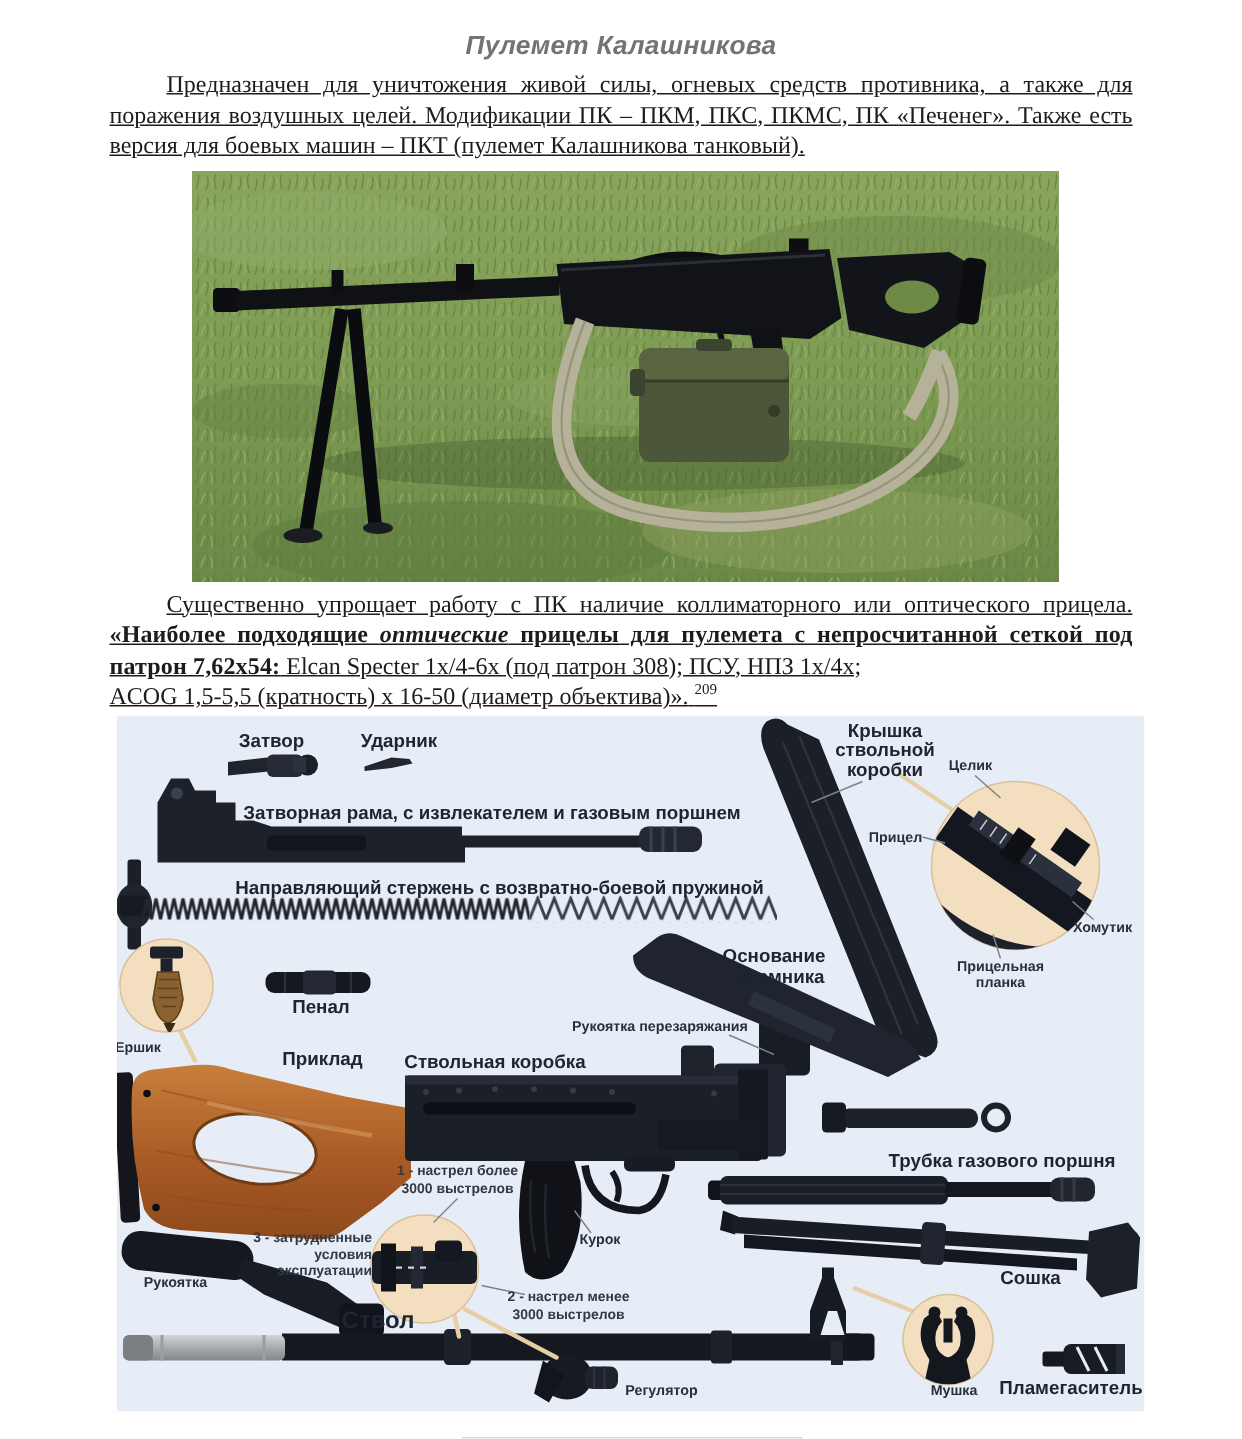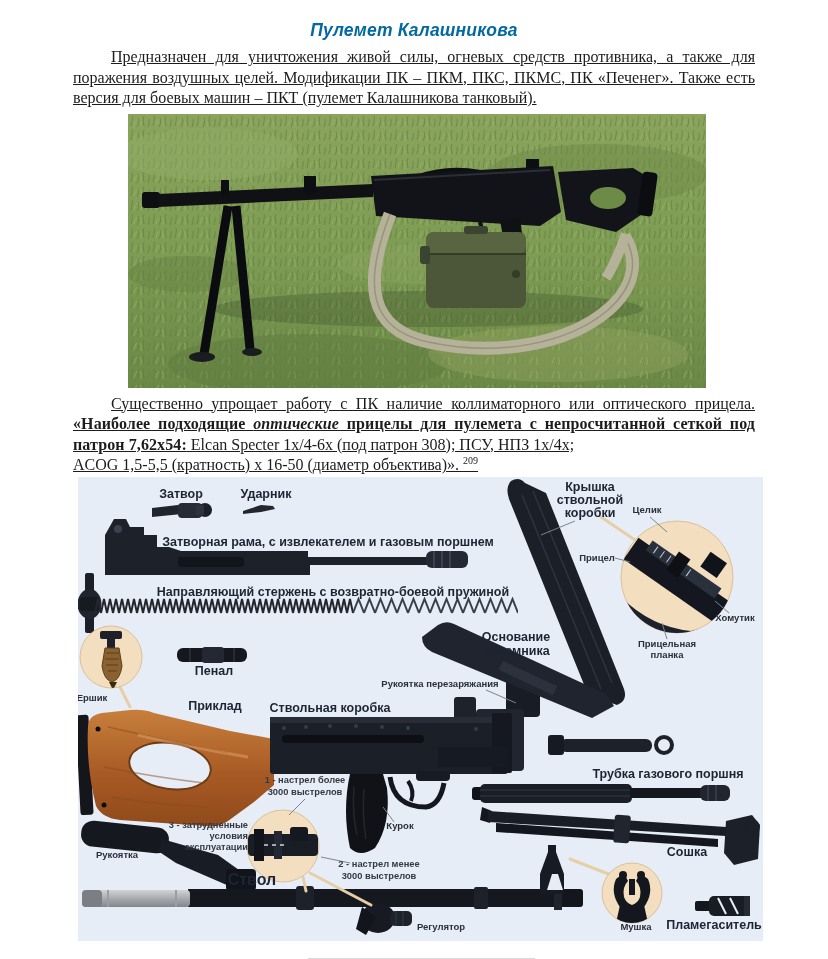--- a/index.html
+++ b/index.html
@@ -4,21 +4,21 @@
 <style>
   html,body{margin:0;padding:0;}
   body{
     width:828px;height:959px;background:#ffffff;overflow:hidden;
     font-family:"Liberation Serif", serif;color:#1c1c1c;
   }
   .doc{position:relative;width:828px;height:959px;}
   .title{
     margin:20px 0 0 0;text-align:center;
     font:italic 700 17.5px "Liberation Sans", sans-serif;
-    color:#0369a1;letter-spacing:.2px;
+    color:#737373;letter-spacing:.2px;
   }
   .para{
     margin:6px 73px 0 73px;text-align:justify;text-indent:38px;
     font-size:16px;line-height:20.5px;text-decoration:underline;
   }
   .para b{letter-spacing:.1px;}
   .para sup{font-size:10px;line-height:0;}
   .photo{width:578px;height:274px;margin:5px 0 0 128px;}
   .photo svg{display:block;}
   .diagram{width:752px;height:464px;margin:1px 0 0 78px;position:relative;}

